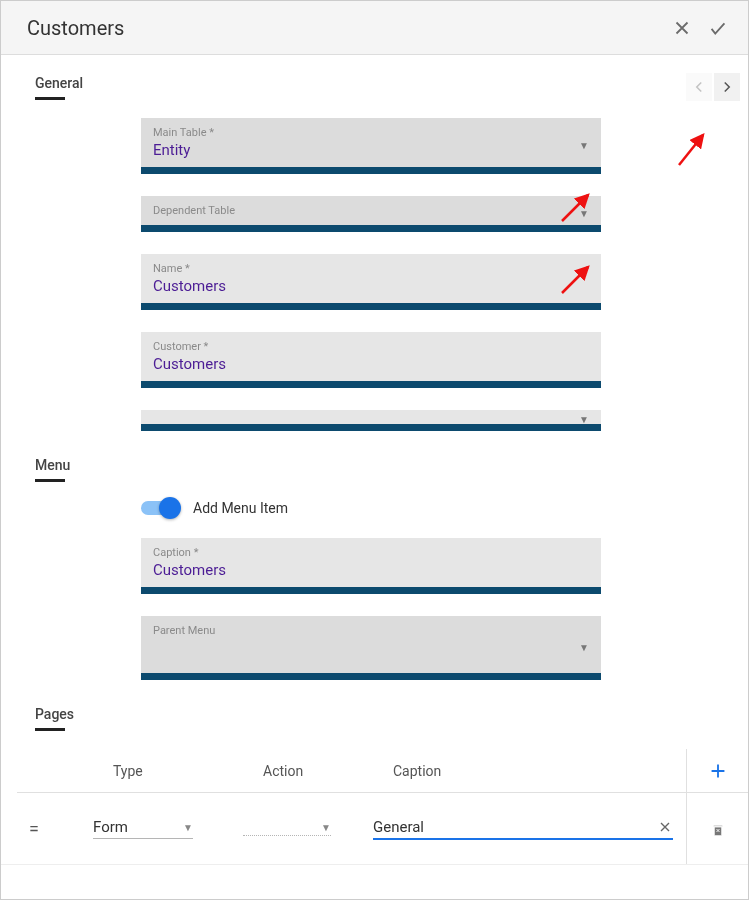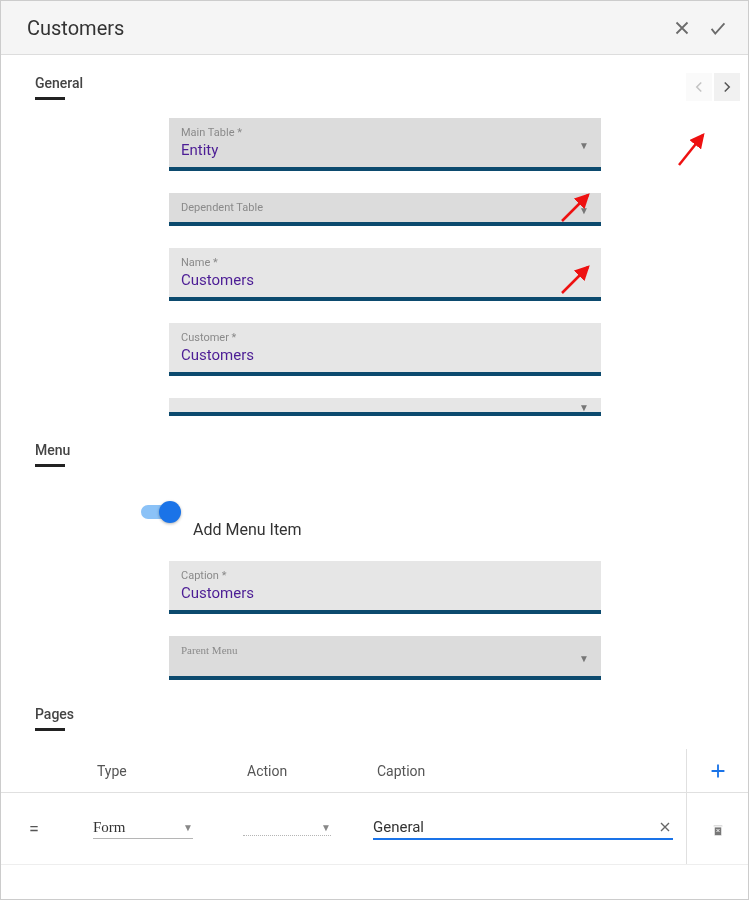--- a/index.html
+++ b/index.html
@@ -41,43 +41,42 @@
 .nav-arrow.disabled { opacity: .35; cursor: default; }
 .nav-arrow svg { width: 18px; height: 18px; stroke: #555; fill:none; }
 .section-head {
   font-size: 14px; color: #444; font-weight: 500;
   display: inline-block; padding-bottom: 6px;
 }
 .section-underline { width: 30px; height: 3px; background: #222; margin-bottom: 18px; }
 .fields { margin-left: 106px; width: 460px; margin-bottom: 24px; }
 .field {
   background: #e6e6e6;
-  border-bottom: 4px solid #0c4a6e;
+  border-bottom: 7px solid #0c4a6e;
   padding: 8px 12px 6px 12px;
   margin-bottom: 22px;
   position: relative;
-  margin-left: 28px;
 }
 .field.darker { background: #dcdcdc; }
 .field-label { font-size: 11px; color: #8a8a8a; margin-bottom: 2px; }
 .field-value { font-size: 15px; color: #4c1d95; min-height: 20px; }
 .field .dd-caret {
   position: absolute; right: 12px; top: 50%; transform: translateY(-30%);
   font-size: 10px; color: #777;
 }
 .toggle-row { display: flex; align-items: center; margin-left: 106px; margin-bottom: 22px; }
 .toggle {
   width: 36px; height: 14px; background: #8bc2f7; border-radius: 8px; position: relative; margin-right: 16px;
 }
 .toggle::after {
   content: ""; position: absolute; right: -4px; top: -4px;
   width: 22px; height: 22px; border-radius: 50%; background: #1a73e8;
   box-shadow: 0 1px 3px rgba(0,0,0,.3);
 }
-.toggle-label { font-size: 16px; color: #333; margin-top: 35px; }
+.toggle-label { font-size: 14px; color: #333; }
 .pages-table { margin-top: 8px; }
 .pages-head {
   display: flex; align-items: center; height: 44px;
   border-bottom: 1px solid #e0e0e0; font-size: 14px; color: #555;
 }
 .col-drag { width: 48px; }
 .col-type { width: 160px; padding-left: 10px; }
 .col-action { width: 130px; }
 .col-caption { flex: 1; }
 .col-add { width: 62px; display:flex; align-items:center; justify-content:center; border-left: 1px solid #e0e0e0; height: 100%; }
@@ -87,21 +86,21 @@
   border-bottom: 1px solid #eee;
 }
 .drag-handle { color: #555; font-size: 18px; text-align: center; width:48px; }
 .cell-select {
   position: relative; padding-bottom: 2px; border-bottom: 1px solid #b5b5b5;
   display: flex; align-items: center; justify-content: space-between;
 }
 .cell-select.dotted { border-bottom: 1px dotted #b5b5b5; }
 .cell-select .sel-val { font-size: 15px; color: #333; }
 .cell-select .sel-caret { font-size: 10px; color: #888; margin-left: 8px; }
-.col-type-inner { width: 100px; font-family: Liberation Serif, serif; }
+.col-type-inner { width: 100px; }
 .col-action-inner { width: 88px; }
 .caption-input {
   display: flex; align-items: center; justify-content: space-between;
   border-bottom: 2px solid #1a73e8; padding-bottom: 2px; width: 300px;
 }
 .caption-input .ci-val { font-size: 15px; color: #333; }
 .caption-input svg { width: 16px; height: 16px; stroke: #666; cursor:pointer; }
 .col-del { width: 62px; display:flex; align-items:center; justify-content:center; border-left:1px solid #e0e0e0; height:100%; }
 .col-del svg { fill:#777; }
 .red-arrow { position: absolute; pointer-events: none; }
@@ -172,33 +171,33 @@
     <div class="toggle-row">
       <div class="toggle"></div>
       <div class="toggle-label">Add Menu Item</div>
     </div>
 
     <div class="fields">
       <div class="field">
         <div class="field-label">Caption *</div>
         <div class="field-value">Customers</div>
       </div>
-      <div class="field darker" style="height:44px;font-family:Liberation Serif, serif;">
+      <div class="field darker" style="height:64px;">
         <div class="field-label">Parent Menu</div>
         <div class="field-value"></div>
         <div class="dd-caret">▼</div>
       </div>
     </div>
 
     
     <div class="section-head">Pages</div>
     <div class="section-underline"></div>
 
     <div class="pages-table" style="margin-left:-34px; margin-right:-26px;">
-      <div class="pages-head" style="padding-left:38px;">
+      <div class="pages-head" style="padding-left:38px;margin-left:16px;">
         <div class="col-drag"></div>
         <div class="col-type">Type</div>
         <div class="col-action">Action</div>
         <div class="col-caption">Caption</div>
         <div class="col-add">
           <svg width="22" height="22" viewBox="0 0 24 24" fill="none" stroke-width="2">
               <path d="M12 5v14M5 12h14"></path>
             </svg>
         </div>
       </div>

